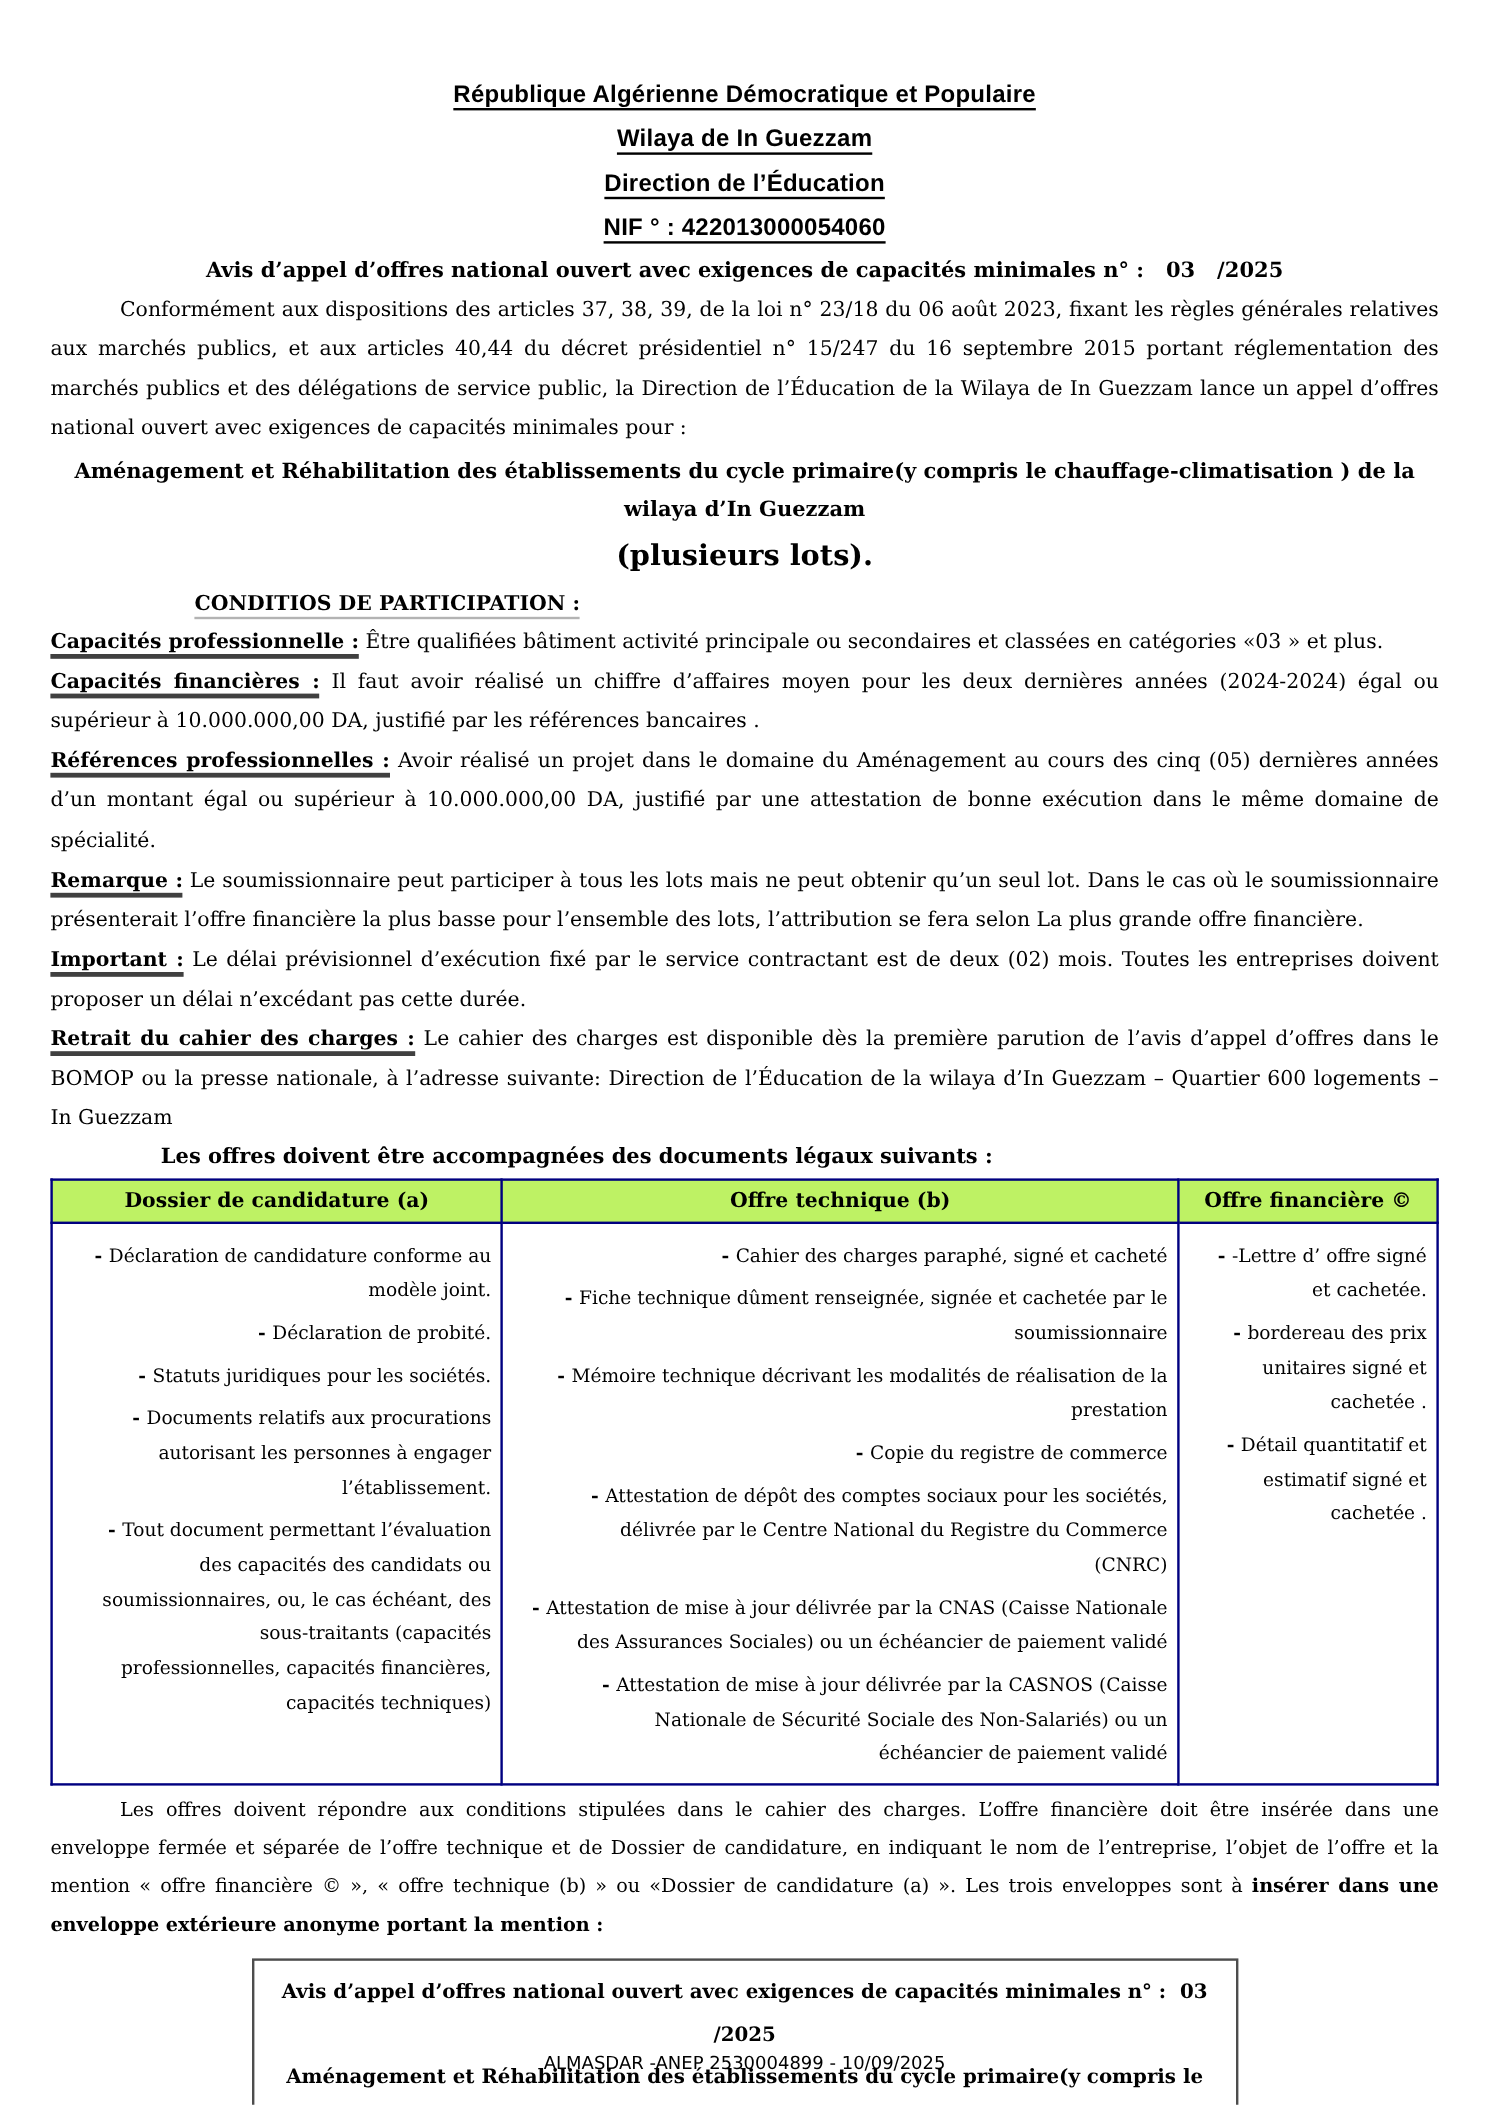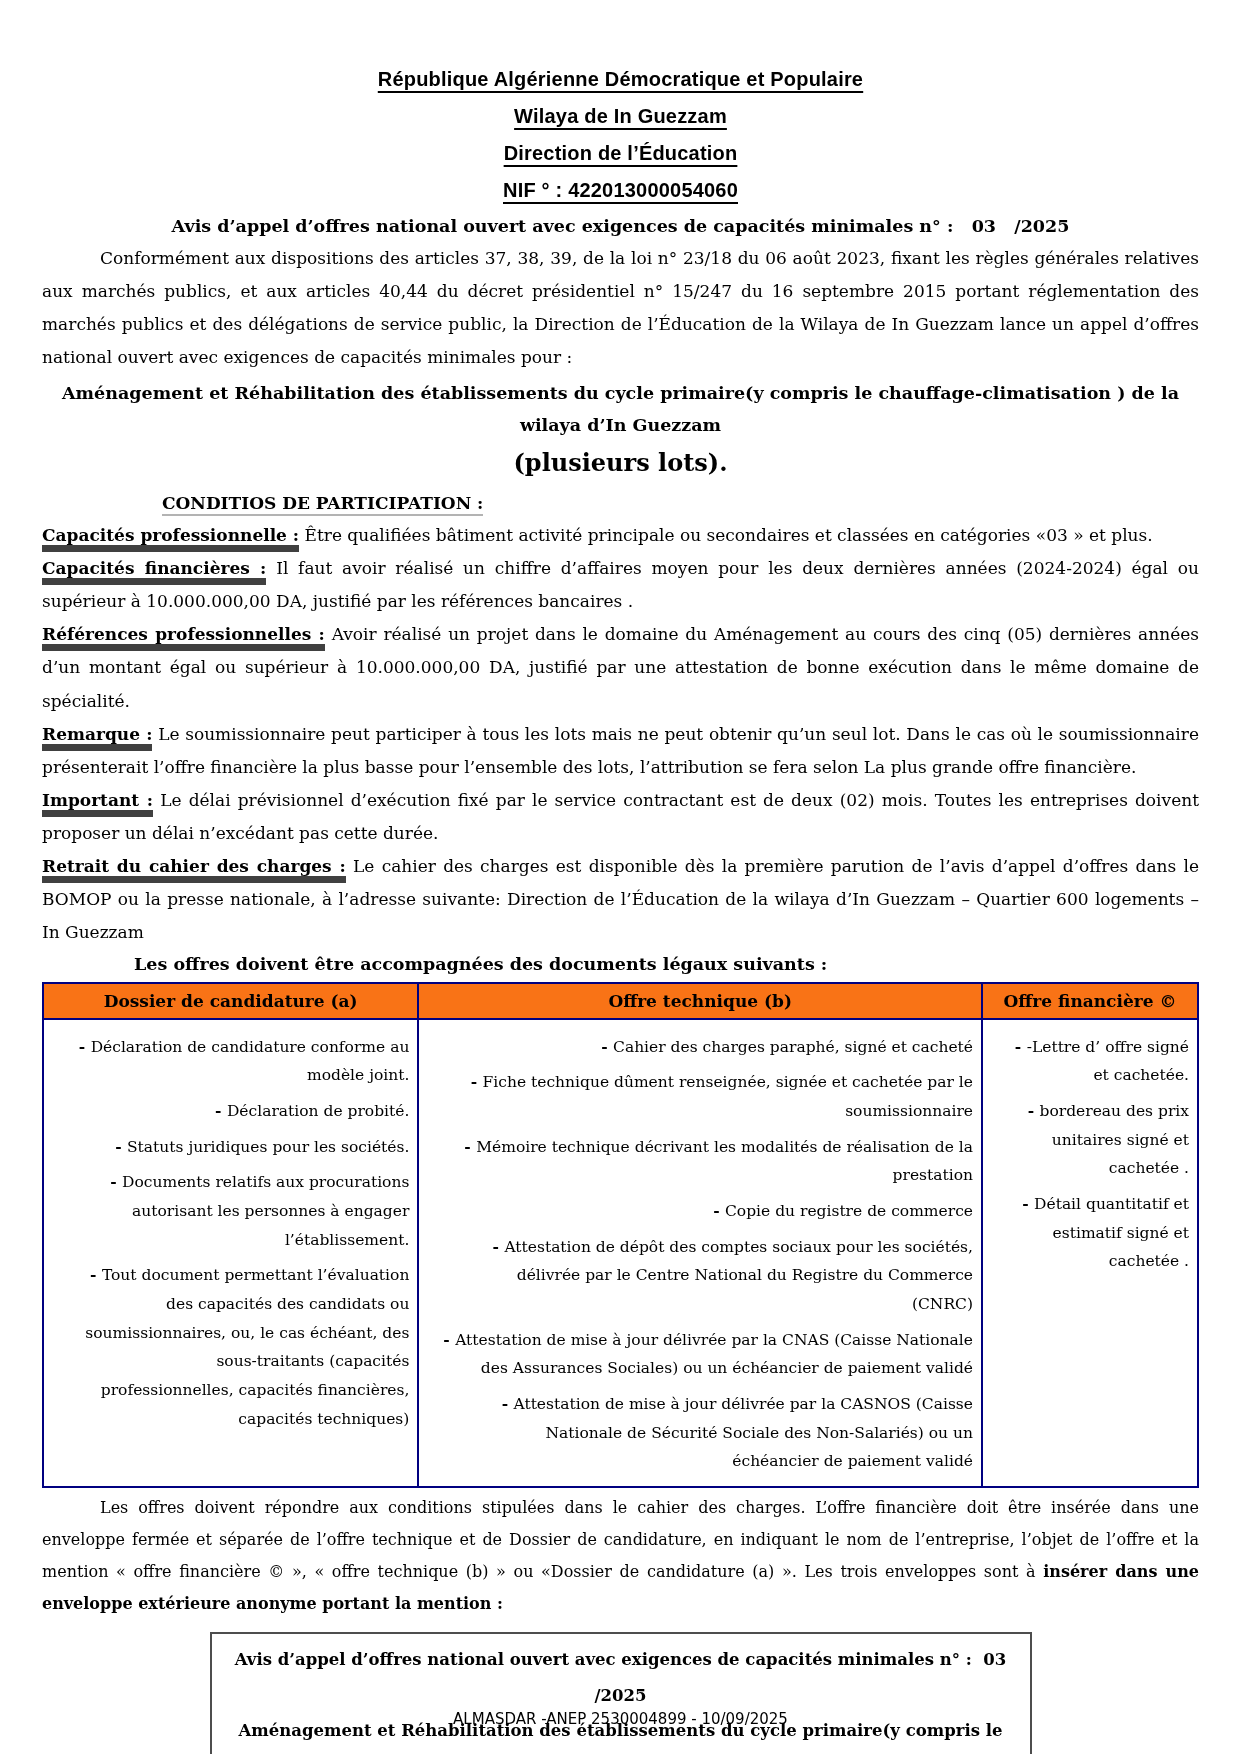--- a/index.html
+++ b/index.html
@@ -27,32 +27,32 @@
     margin: 10px 0 6px 0; white-space: pre-wrap;
   }
   .para { font-size: 17px; line-height: 1.95; text-align: justify; margin: 0; }
   .first-indent { text-indent: 58px; }
   .project-title { text-align: center; font-weight: 700; font-size: 17.5px; line-height: 1.85; margin: 2px 0 0 0; }
   .project-sub { text-align: center; font-weight: 700; font-size: 24px; line-height: 1.8; margin: 0; }
   
   .cond-heading { margin: 2px 0 0 120px; font-weight: 700; font-size: 17px; line-height: 1.9; }
   .cond-heading span { border-bottom: 2px solid #b3b3b3; padding-bottom: 1px; }
   .cond { font-size: 17px; line-height: 1.95; text-align: justify; margin: 0; }
-  .cond .lbl { font-weight: 700; border-bottom: 7px solid #404040; }
+  .cond .lbl { font-weight: 700; border-bottom: 4px solid #404040; }
   
   .docs-heading { margin: 4px 0 8px 92px; font-weight: 700; font-size: 17.5px; }
   
   table.doc-table {
     width: 100%;
     border-collapse: collapse;
     border: 2px solid #000080;
     table-layout: fixed;
   }
   table.doc-table th {
-    background: #f97316;
+    background: #bef264;
     border: 2px solid #000080;
     font-size: 17px; font-weight: 700;
     padding: 7px 4px;
     text-align: center;
   }
   table.doc-table td {
     border: 2px solid #000080;
     vertical-align: top;
     padding: 6px 8px 10px 6px;
     font-size: 15.5px;

